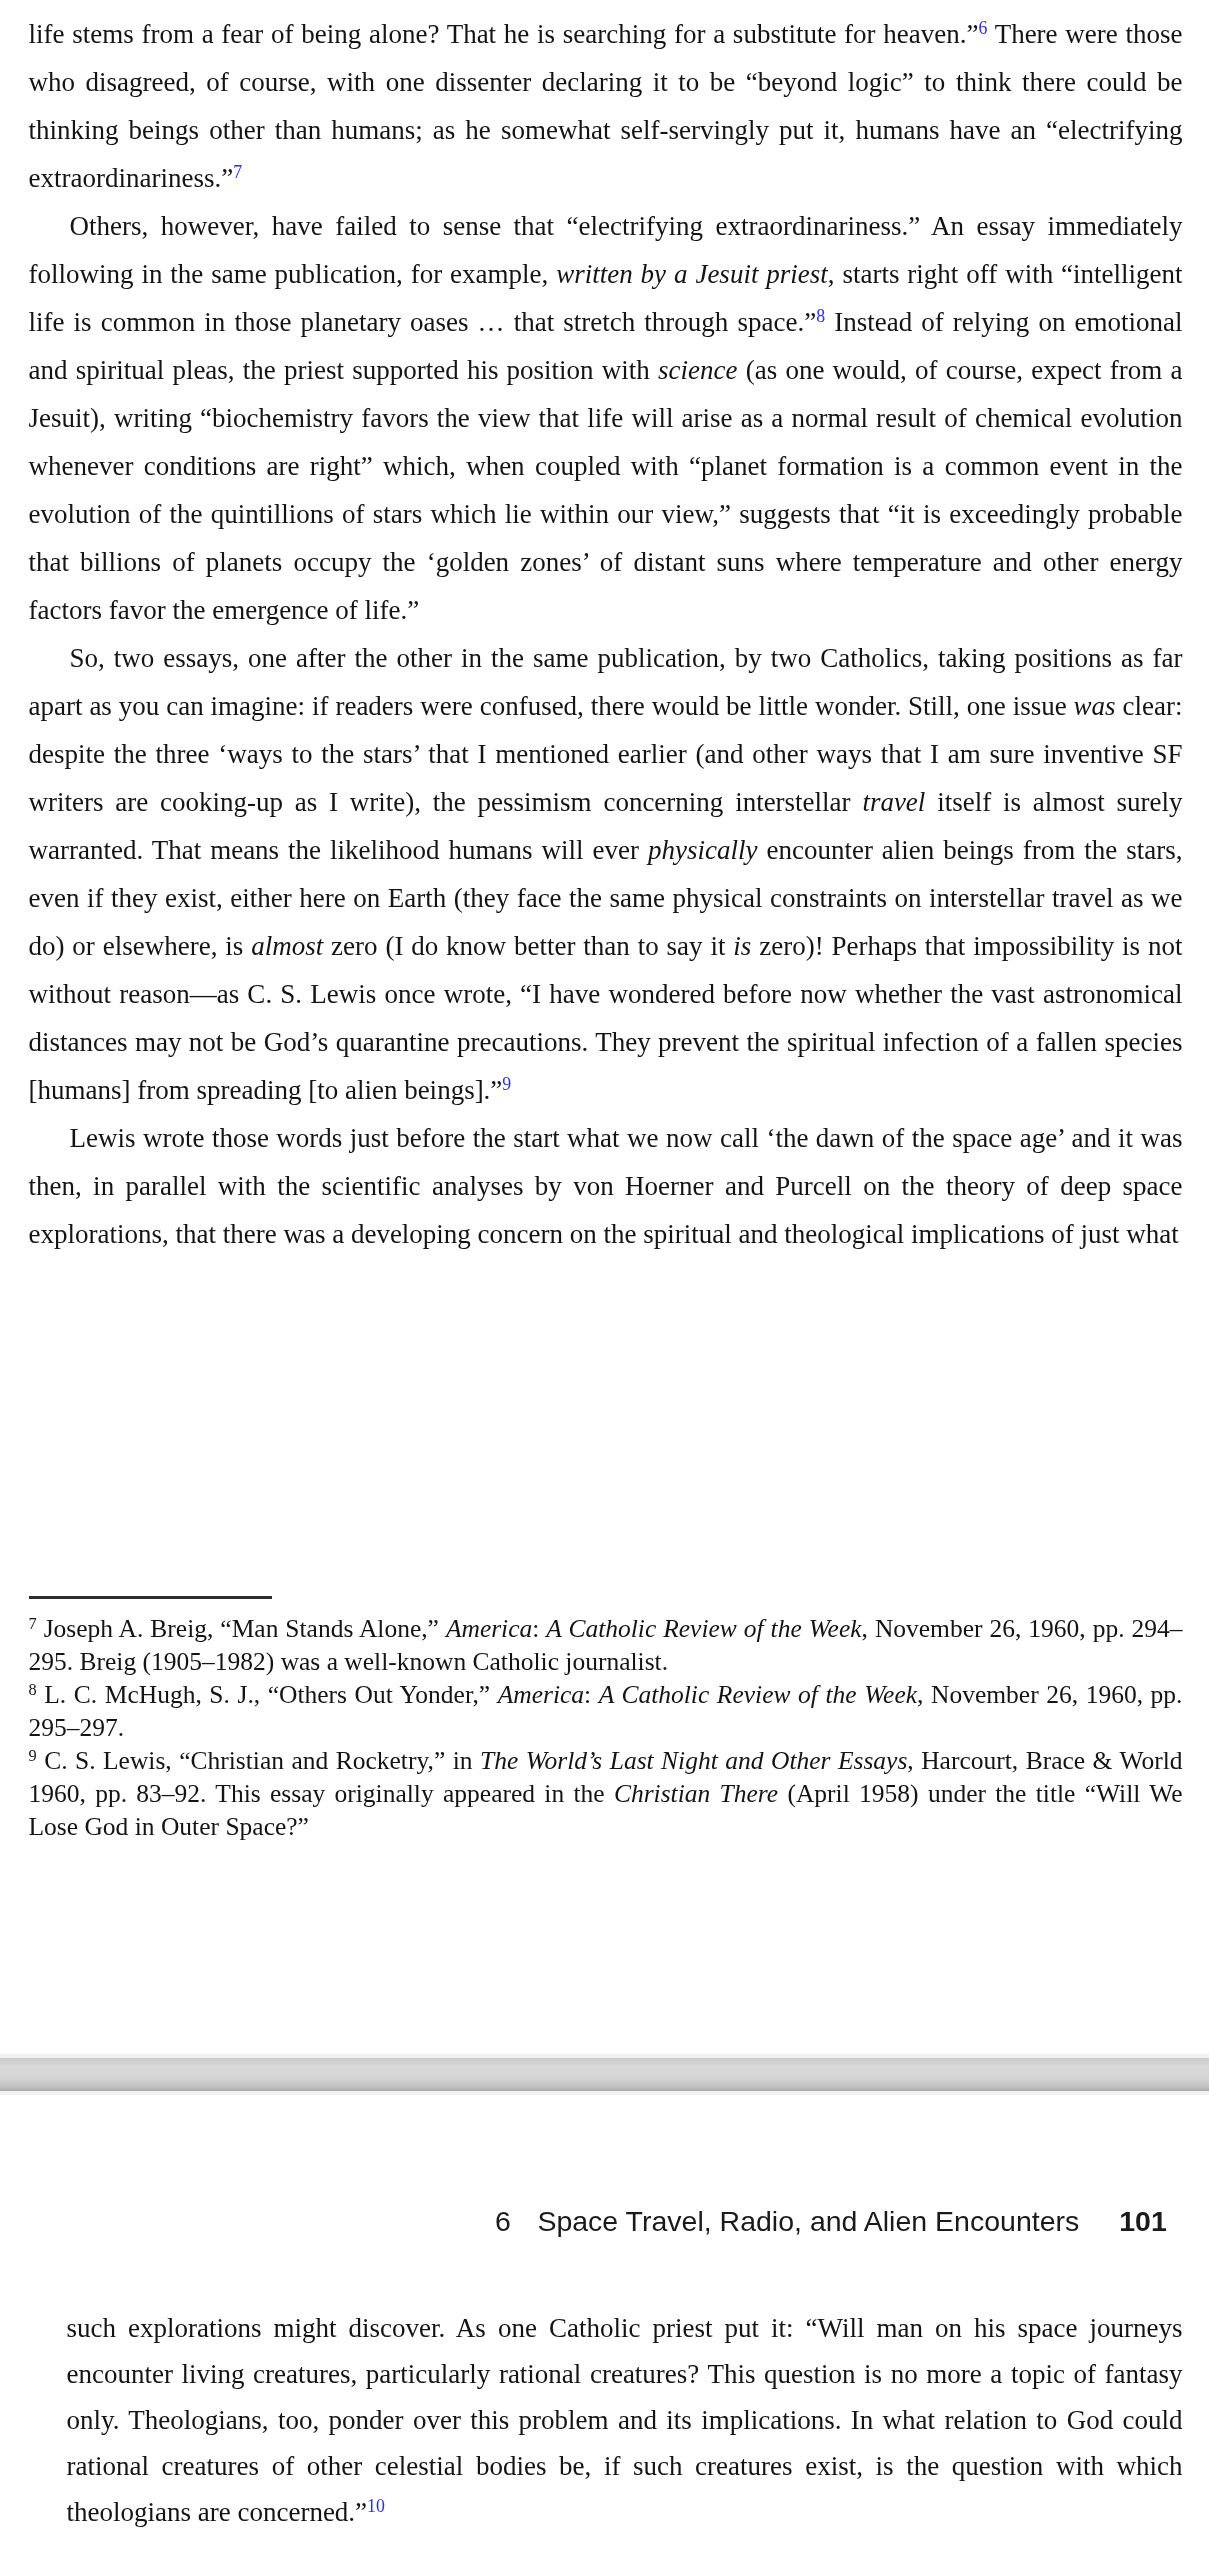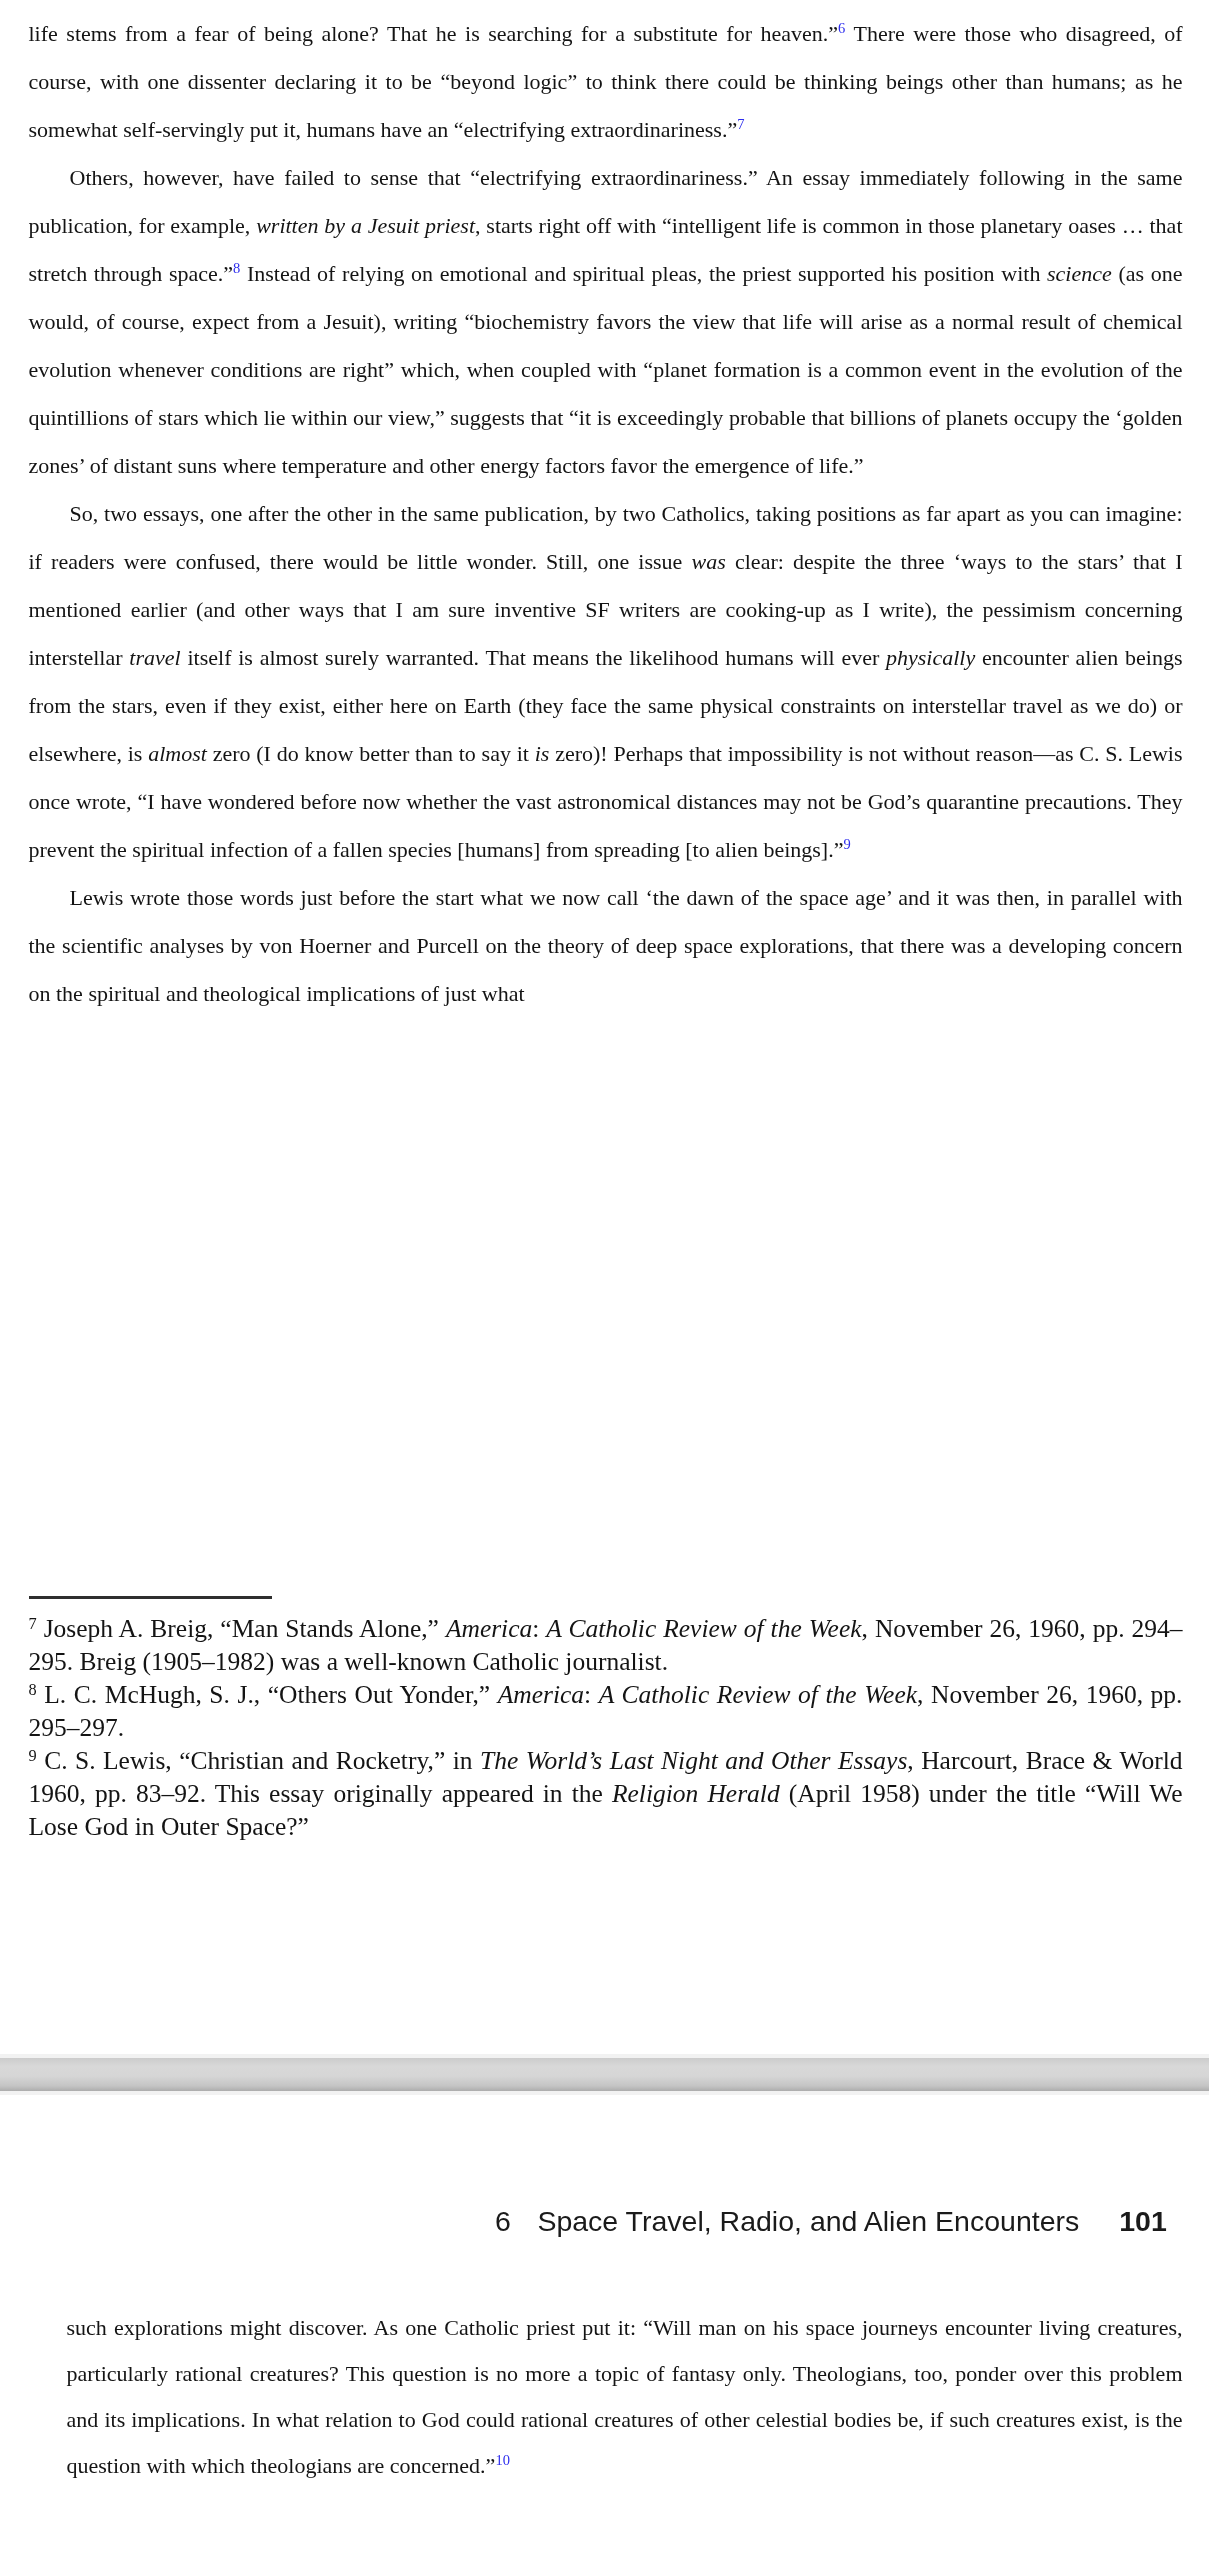--- a/index.html
+++ b/index.html
@@ -10,21 +10,21 @@
     overflow: hidden;
     font-family: "Liberation Serif", "DejaVu Serif", serif;
     color: #141414;
   }
   
   #page1-body {
     position: absolute; top: 9.8px; left: 28.5px; width: 1154px;
   }
   p.body-para {
     margin: 0;
-    font-size: 22px;
+    font-size: 27px;
     line-height: 48px;
     text-align: justify;
     color: #141414;
   }
   p.body-para.indent { text-indent: 41px; }
   em { font-style: italic; }
   sup.fnref {
     color: #2d2dee;
     font-size: 0.66em;
     line-height: 0;
@@ -93,21 +93,21 @@
     <p class="body-para indent"><span>Others, however, have failed to sense that “electrifying extraordinariness.” An essay immediately following in the same publication, for example, </span><em>written by a Jesuit priest</em><span>, starts right off with “intelligent life is common in those planetary oases … that stretch through space.”</span><sup class="fnref">8</sup><span> Instead of relying on emotional and spiritual pleas, the priest supported his position with </span><em>science</em><span> (as one would, of course, expect from a Jesuit), writing “biochemistry favors the view that life will arise as a normal result of chemical evolution whenever conditions are right” which, when coupled with “planet formation is a common event in the evolution of the quintillions of stars which lie within our view,” suggests that “it is exceedingly probable that billions of planets occupy the ‘golden zones’ of distant suns where temperature and other energy factors favor the emergence of life.”</span></p>
     <p class="body-para indent"><span>So, two essays, one after the other in the same publication, by two Catholics, taking positions as far apart as you can imagine: if readers were confused, there would be little wonder. Still, one issue </span><em>was</em><span> clear: despite the three ‘ways to the stars’ that I mentioned earlier (and other ways that I am sure inventive SF writers are cooking-up as I write), the pessimism concerning interstellar </span><em>travel</em><span> itself is almost surely warranted. That means the likelihood humans will ever </span><em>physically</em><span> encounter alien beings from the stars, even if they exist, either here on Earth (they face the same physical constraints on interstellar travel as we do) or elsewhere, is </span><em>almost</em><span> zero (I do know better than to say it </span><em>is</em><span> zero)! Perhaps that impossibility is not without reason—as C. S. Lewis once wrote, “I have wondered before now whether the vast astronomical distances may not be God’s quarantine precautions. They prevent the spiritual infection of a fallen species [humans] from spreading [to alien beings].”</span><sup class="fnref">9</sup></p>
     <p class="body-para indent"><span>Lewis wrote those words just before the start what we now call ‘the dawn of the space age’ and it was then, in parallel with the scientific analyses by von Hoerner and Purcell on the theory of deep space explorations, that there was a developing concern on the spiritual and theological implications of just what</span></p>
   </section>
 
 <section id="footnotes">
   <div class="fn-rule"></div>
   <div>
       <p class="footnote"><sup class="fnnum">7</sup> <span>Joseph A. Breig, “Man Stands Alone,” </span><em>America</em><span>: </span><em>A Catholic Review of the Week</em><span>, November 26, 1960, pp. 294–295. Breig (1905–1982) was a well-known Catholic journalist.</span></p>
       <p class="footnote"><sup class="fnnum">8</sup> <span>L. C. McHugh, S. J., “Others Out Yonder,” </span><em>America</em><span>: </span><em>A Catholic Review of the Week</em><span>, November 26, 1960, pp. 295–297.</span></p>
-      <p class="footnote"><sup class="fnnum">9</sup> <span>C. S. Lewis, “Christian and Rocketry,” in </span><em>The World’s Last Night and Other Essays</em><span>, Harcourt, Brace &amp; World 1960, pp. 83–92. This essay originally appeared in the </span><em>Religion Herald</em><span> (April 1958) under the title “Will We Lose God in Outer Space?”</span></p>
+      <p class="footnote"><sup class="fnnum">9</sup> <span>C. S. Lewis, “Christian and Rocketry,” in </span><em>The World’s Last Night and Other Essays</em><span>, Harcourt, Brace &amp; World 1960, pp. 83–92. This essay originally appeared in the </span><em>Christian There</em><span> (April 1958) under the title “Will We Lose God in Outer Space?”</span></p>
     </div>
 </section>
 
 <div id="divider">
   <div class="band"></div>
 </div>
 
 <header id="page2-header">
   <span class="chapnum">6</span>
   <span class="runtitle">Space Travel, Radio, and Alien Encounters</span>

